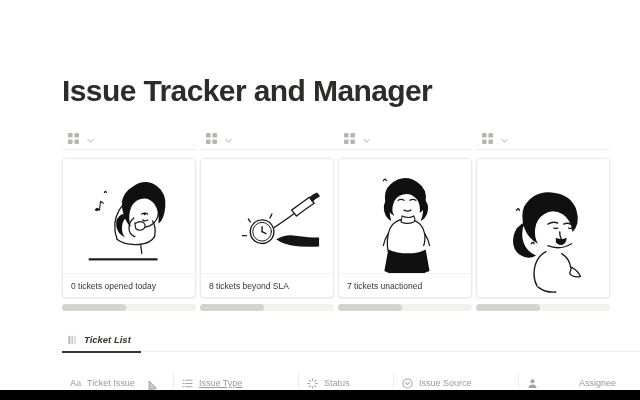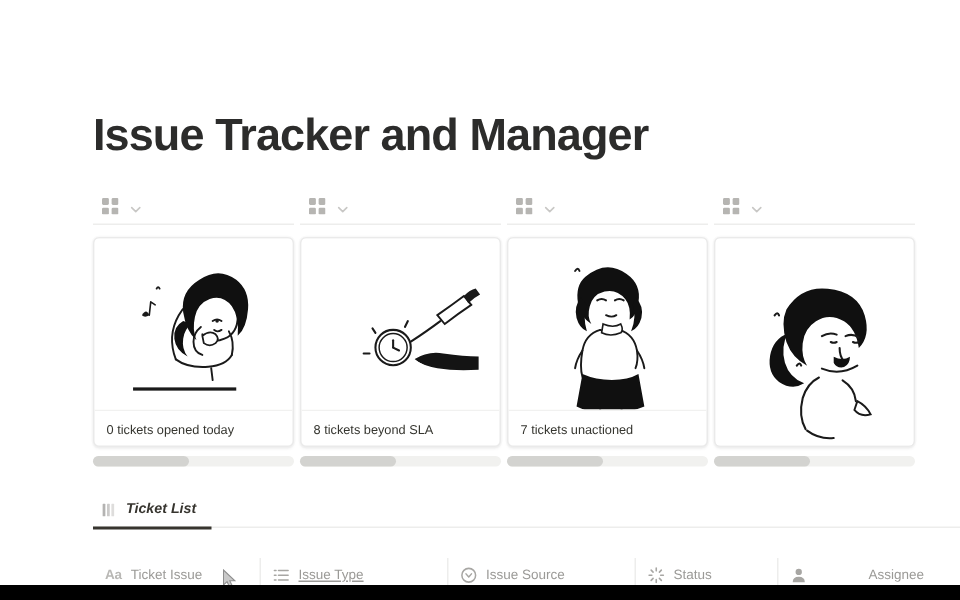--- a/index.html
+++ b/index.html
@@ -425,48 +425,48 @@
               <path d="M1 6 h1.2"></path>
               <path d="M4 6 h7"></path>
               <path d="M1 9.5 h1.2"></path>
               <path d="M4 9.5 h7"></path>
             </g>
           </svg>
       </span>
       <span>Issue Type</span>
     </div>
 
-    <div class="th col-source">
-      <span class="th-icon">
-        <svg viewBox="0 0 12 12">
-            <circle cx="6" cy="6" r="5" fill="none" stroke="#a7a6a3" stroke-width="1.1"></circle>
-            <path d="M4 5 L6 7.3 L8 5" fill="none" stroke="#a7a6a3" stroke-width="1.1" stroke-linecap="round" stroke-linejoin="round"></path>
-          </svg>
-      </span>
-      <span>Issue Source</span>
-    </div>
-
     <div class="th col-status">
       <span class="th-icon">
         <svg viewBox="0 0 12 12">
             <g stroke="#a7a6a3" stroke-width="1.15" stroke-linecap="round">
               <path d="M6 0.8 v2"></path>
               <path d="M6 9.2 v2"></path>
               <path d="M0.8 6 h2"></path>
               <path d="M9.2 6 h2"></path>
               <path d="M2.3 2.3 l1.4 1.4"></path>
               <path d="M8.3 8.3 l1.4 1.4"></path>
               <path d="M9.7 2.3 l-1.4 1.4"></path>
               <path d="M3.7 8.3 l-1.4 1.4"></path>
             </g>
           </svg>
       </span>
       <span>Status</span>
     </div>
 
+    <div class="th col-source">
+      <span class="th-icon">
+        <svg viewBox="0 0 12 12">
+            <circle cx="6" cy="6" r="5" fill="none" stroke="#a7a6a3" stroke-width="1.1"></circle>
+            <path d="M4 5 L6 7.3 L8 5" fill="none" stroke="#a7a6a3" stroke-width="1.1" stroke-linecap="round" stroke-linejoin="round"></path>
+          </svg>
+      </span>
+      <span>Issue Source</span>
+    </div>
+
     <div class="th col-assignee">
       <span class="th-icon">
         <svg viewBox="0 0 12 12">
             <g fill="#a7a6a3">
               <circle cx="6" cy="3.6" r="2.3"></circle>
               <path d="M1.6 11 q0 -4 4.4 -4 q4.4 0 4.4 4 Z"></path>
             </g>
           </svg>
       </span>
       <span>Assignee</span>

